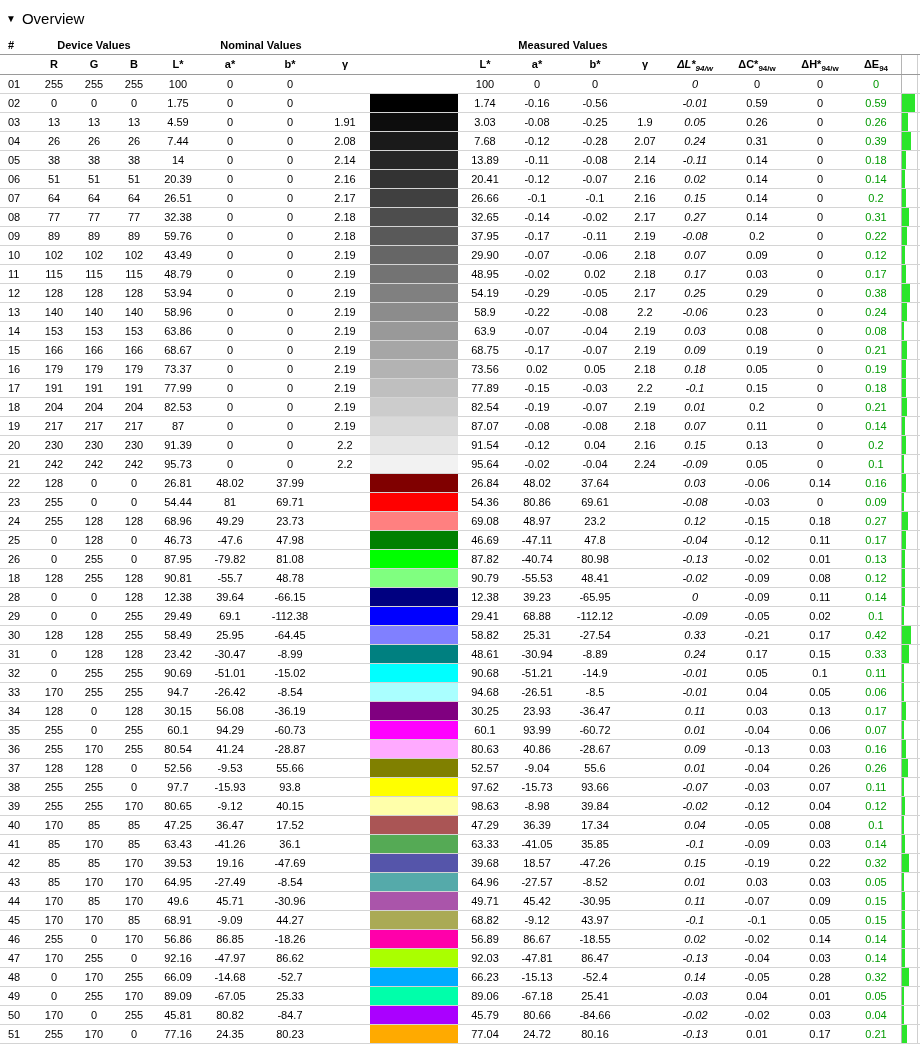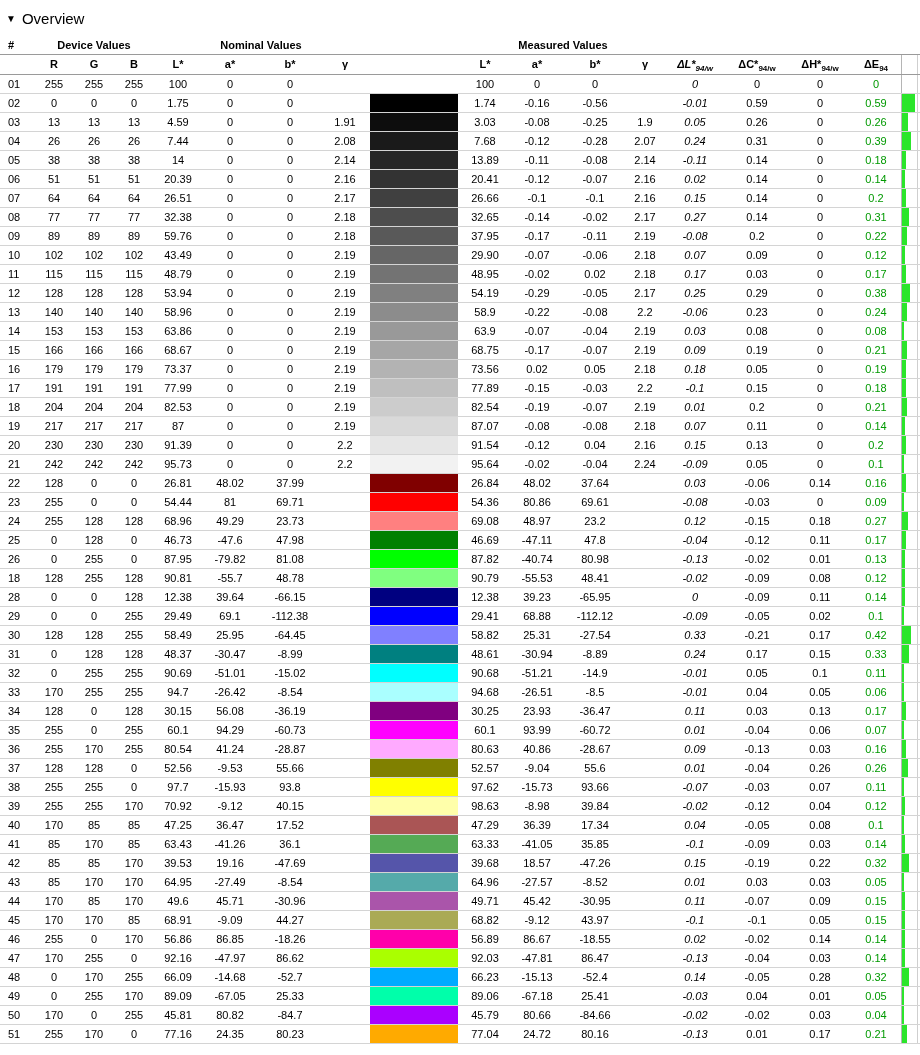--- a/index.html
+++ b/index.html
@@ -840,21 +840,21 @@
         <div class="cell c-de" style="color: rgb(0, 153, 0);">0.42</div>
         <div class="cell c-bar">
           <div class="debar" style="width: 9px; background: rgb(43, 229, 43);"></div>
         </div>
       </div>
       <div class="row">
         <div class="cell c-id">31</div>
         <div class="cell c-r">0</div>
         <div class="cell c-g">128</div>
         <div class="cell c-b">128</div>
-        <div class="cell c-ln">48.37</div>
+        <div class="cell c-ln">23.42</div>
         <div class="cell c-an">-30.47</div>
         <div class="cell c-bn">-8.99</div>
         <div class="cell c-gn"></div>
         <div class="cell c-gap1"></div>
         <div class="cell c-sw">
           <div class="swatch" style="background: rgb(0, 128, 128);"></div>
         </div>
         <div class="cell c-gap2"></div>
         <div class="cell c-lm">48.61</div>
         <div class="cell c-am">-30.94</div>
@@ -1048,21 +1048,21 @@
         <div class="cell c-de" style="color: rgb(0, 153, 0);">0.11</div>
         <div class="cell c-bar">
           <div class="debar" style="width: 2px; background: rgb(43, 229, 43);"></div>
         </div>
       </div>
       <div class="row">
         <div class="cell c-id">39</div>
         <div class="cell c-r">255</div>
         <div class="cell c-g">255</div>
         <div class="cell c-b">170</div>
-        <div class="cell c-ln">70.92</div>
+        <div class="cell c-ln">80.65</div>
         <div class="cell c-an">-9.12</div>
         <div class="cell c-bn">40.15</div>
         <div class="cell c-gn"></div>
         <div class="cell c-gap1"></div>
         <div class="cell c-sw">
           <div class="swatch" style="background: rgb(255, 255, 170);"></div>
         </div>
         <div class="cell c-gap2"></div>
         <div class="cell c-lm">98.63</div>
         <div class="cell c-am">-8.98</div>

